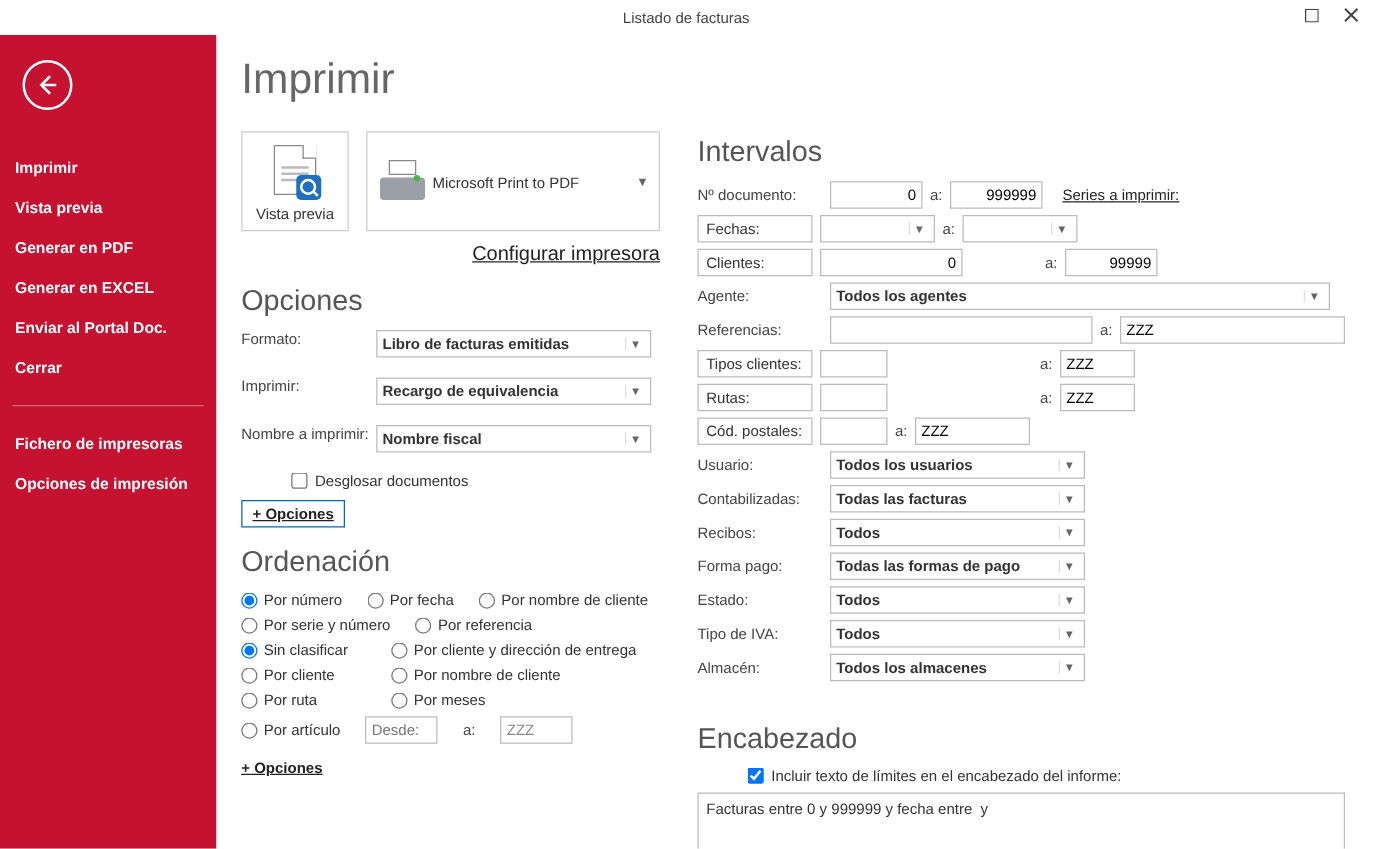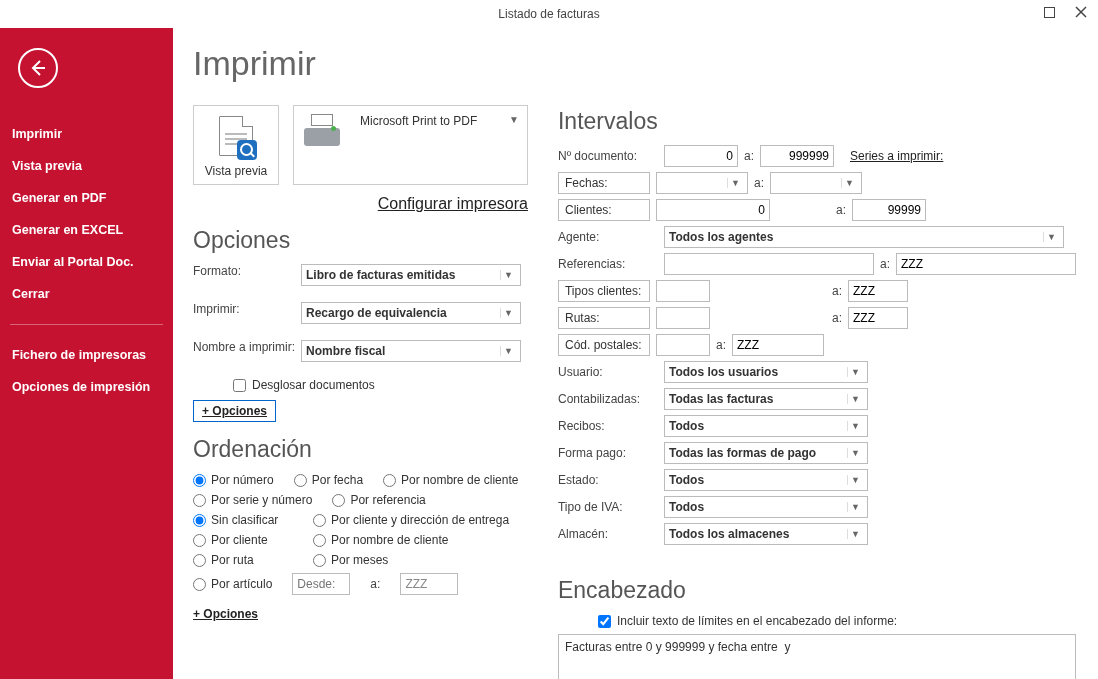--- a/index.html
+++ b/index.html
@@ -22,35 +22,35 @@
   .card { border: 1px solid #ccc; padding: 8px 8px 6px 8px; text-align: center; background:#fff; }
   .preview-card { width: 86px; cursor: pointer; }
   .preview-card .pv-icon { width: 46px; height: 44px; margin: 2px auto 4px auto; position: relative; }
   .pv-doc { width: 34px; height: 40px; border: 1px solid #888; background:#fff; border-radius:1px; position:absolute; left:6px; top:0; }
   .pv-doc:before { content:""; position:absolute; right:-1px; top:-1px; width:10px; height:10px; background:#fff; border-left:1px solid #888; border-bottom:1px solid #888; }
   .pv-doc .lines { position:absolute; top:16px; left:5px; right:5px; }
   .pv-doc .lines span { display:block; height:2px; background:#bbb; margin-bottom:3px; }
   .pv-lens { position:absolute; right:2px; bottom:0; width:20px; height:20px; background:#1e6fbf; border-radius:4px; }
   .pv-lens:before { content:""; position:absolute; width:9px; height:9px; border:2px solid #fff; border-radius:50%; left:3px; top:3px; }
   .pv-lens:after { content:""; position:absolute; width:5px; height:2px; background:#fff; transform:rotate(45deg); right:2px; bottom:4px; }
-  .printer-card { flex: 1; display: flex; gap: 18px; cursor:pointer; }
+  .printer-card { flex: 1; display: flex; align-items: center; gap: 4px; cursor:pointer; }
   .printer-icon { width: 40px; height: 36px; position: relative; }
   .printer-icon .body { position:absolute; bottom:4px; left:2px; right:2px; height:18px; background:#9aa0a6; border-radius:3px; }
   .printer-icon .top { position:absolute; top:0; left:9px; right:9px; height:12px; background:#fff; border:1px solid #888; }
   .printer-icon .dot { position:absolute; right:6px; top:12px; width:5px; height:5px; background:#4caf50; border-radius:50%; }
   .printer-card .chev { margin-left:auto; color:#666; font-size:10px; }
   .link { color: #222; text-decoration: underline; cursor: pointer; font-size: 16px; }
   .link-right { display:block; text-align:right; margin-top:10px; }
   .form-row { display:flex; align-items:flex-start; margin-bottom:16px; }
   .form-row label { width: 108px; color:#444; }
   .select, .input { height: 22px; border: 1px solid #bbb; background: #fff; font-size:12px; padding: 2px 4px; }
   .select { display:flex; align-items:center; justify-content:space-between; cursor:pointer;font-weight:bold; }
   .select .chev { width:16px; text-align:center; border-left:1px solid #ddd; color:#666; font-size:9px; }
   .col-left .select { width: 220px; }
-  .chk { display:flex; align-items:flex-end; gap:6px; margin: 6px 0 6px 0; padding-left: 40px; }
+  .chk { display:flex; align-items:flex-start; gap:6px; margin: 6px 0 6px 0; padding-left: 40px; }
   .chk input { width:13px; height:13px; }
   .opt-link { display:inline-block; border: 1.5px solid #0066cc; padding: 3px 8px; font-weight:600; text-decoration:underline; color:#222; font-size:12px; cursor:pointer; margin-top:2px; }
   .opt-link2 { font-weight:600; text-decoration:underline; color:#222; font-size:12px; cursor:pointer; margin-top:6px; display:inline-block; }
   .radios .radio-row { display:flex; flex-wrap:wrap; gap: 12px 20px; margin-bottom:6px; }
   .radio { display:flex; align-items:center; gap:5px; font-size:12px; color:#333; cursor:pointer; }
   .radio input { width:13px; height:13px; }
   .inline-inputs { display:flex; align-items:center; gap:6px; }
   .inline-inputs .input.sm { width:58px; }
   .intervals .row { display:flex; align-items:center; margin-bottom:5px; gap:6px; }
   .intervals .lbl { width: 100px; color:#444; }

